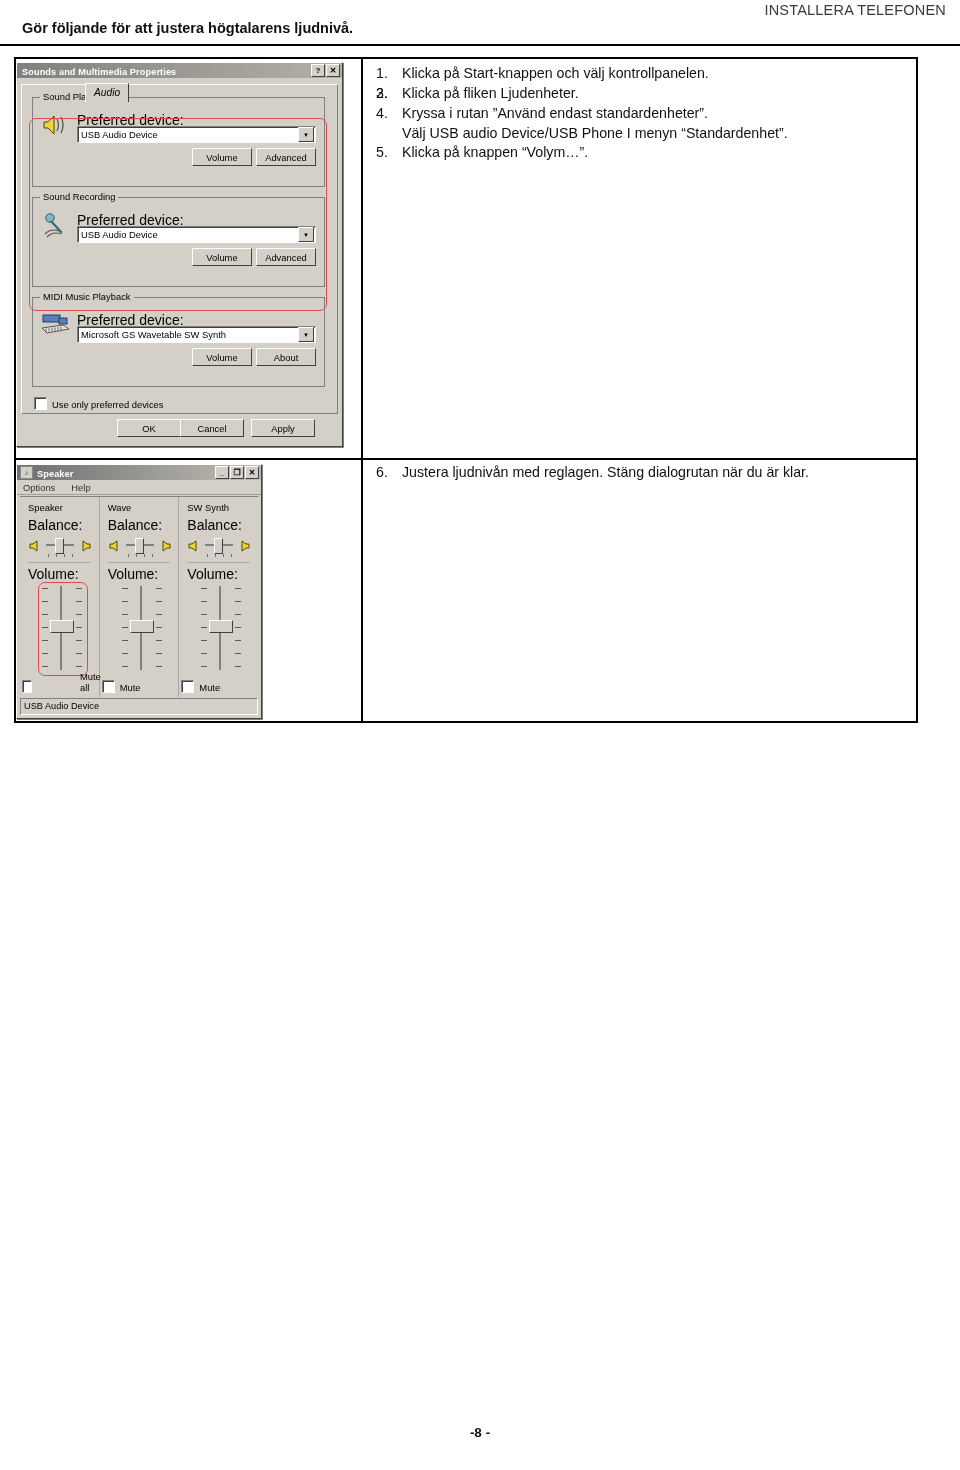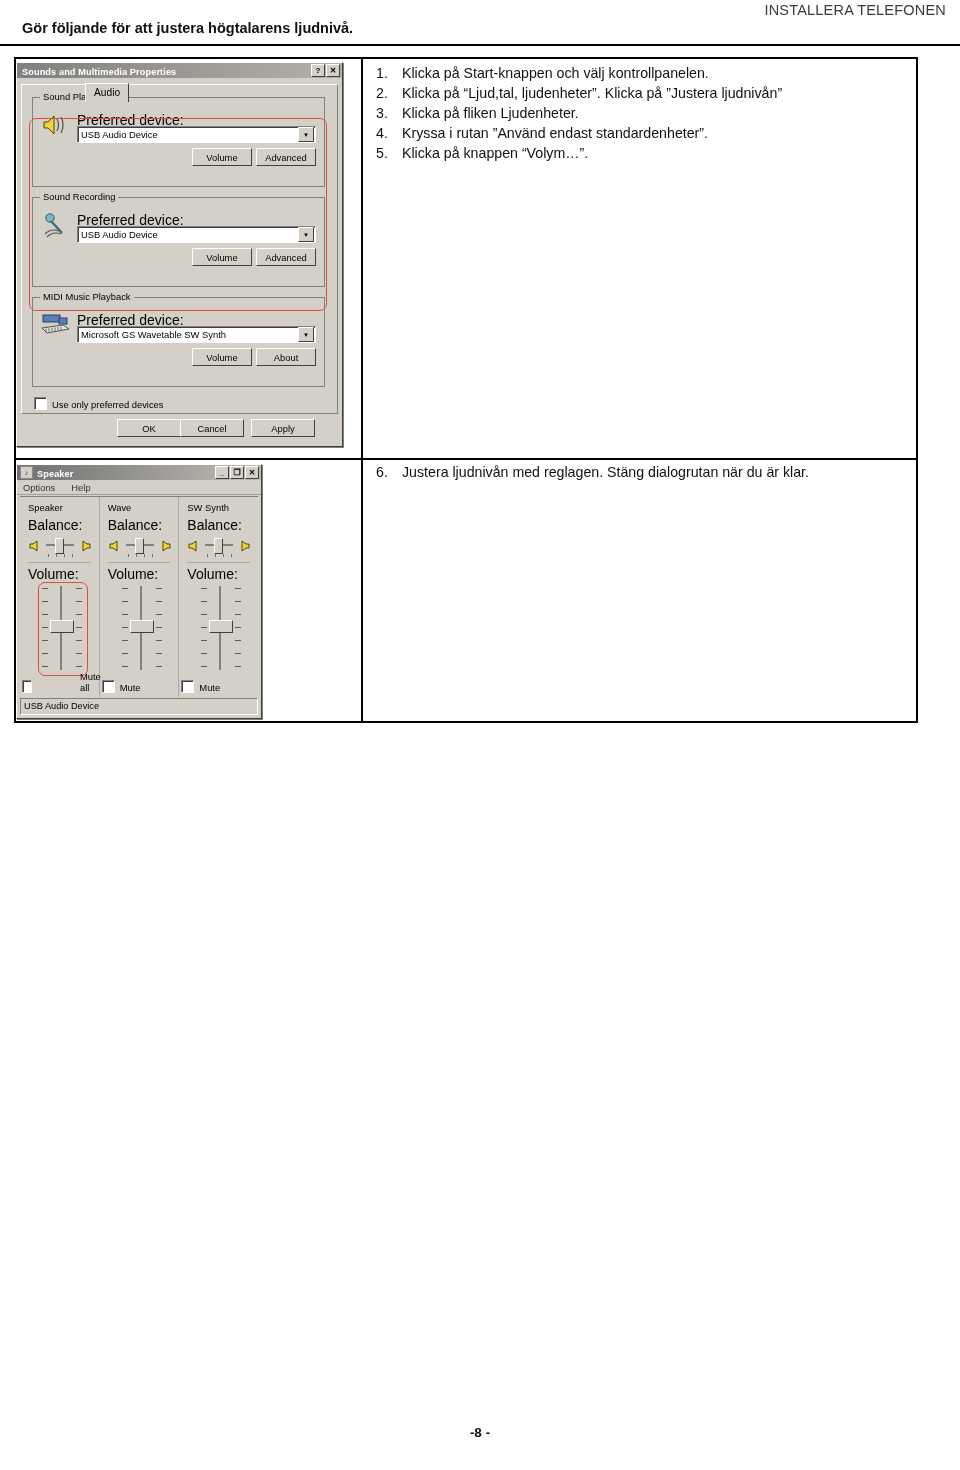--- a/index.html
+++ b/index.html
@@ -101,20 +101,21 @@
 
   
   #dlg-sounds{ left:16px; top:62px; width:325px; height:383px; }
   .tabstrip{ position:relative; height:18px; margin:5px 4px 0 4px; }
   .tab{
     position:absolute; top:2px; height:15px; padding:0 8px;
     font-size:9.6px; line-height:16px;
     background:#d4d0c8;
     border-top:1px solid #fff;border-left:1px solid #fff;border-right:1px solid #404040;
     white-space:nowrap;
+    font-style:italic;
   }
   .tab.active{
     top:0; height:18px; line-height:18px; font-size:10.2px;
     border-bottom:none; z-index:3; background:#d4d0c8;
   }
   .tabpanel{
     position:absolute; left:4px; right:4px; top:21px; bottom:32px;
     background:#d4d0c8;
     border-top:1px solid #ffffff; border-left:1px solid #ffffff;
     border-right:1px solid #808080; border-bottom:1px solid #808080;
@@ -237,31 +238,31 @@
     <div class="hline"></div>
 
     <div class="cell-steps">
       <ol class="steps">
         <li>
           <span class="num">1.</span>
           <span>Klicka på Start-knappen och välj kontrollpanelen.</span>
         </li>
         <li>
           <span class="num">2.</span>
-          <span>Klicka på “Ljud,tal, ljudenheter”. Klicka på ”Justera ljudnivån”</span>
         </li>
         <li>
           <span class="num">3.</span>
           <span>Klicka på fliken Ljudenheter.</span>
         </li>
         <li>
           <span class="num">4.</span>
           <span>Kryssa i rutan ”Använd endast standardenheter”.</span>
         </li>
       </ol>
+      <div class="sub-line">Välj USB audio Device/USB Phone I menyn  “Standardenhet”.</div>
       <ol class="steps">
         <li>
           <span class="num">5.</span>
           <span>Klicka på knappen “Volym…”.</span>
         </li>
       </ol>
     </div>
 
     <div class="cell-steps2">
       <ol class="steps">

